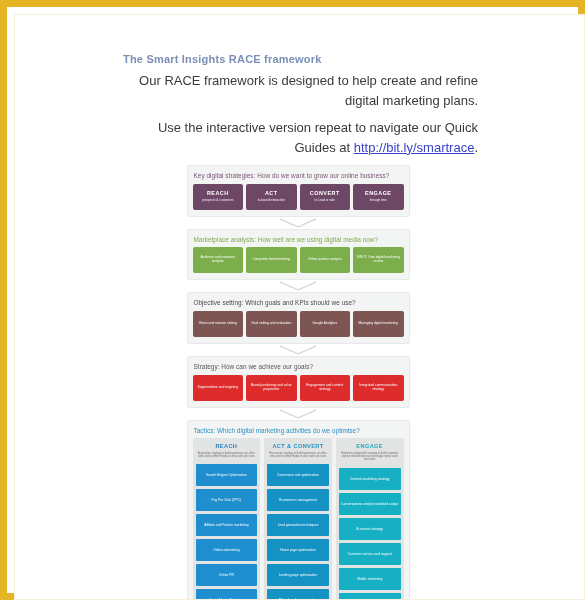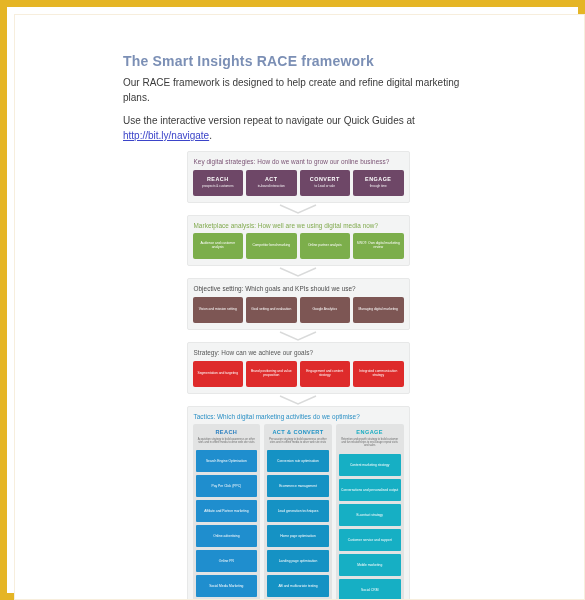--- a/index.html
+++ b/index.html
@@ -22,32 +22,33 @@
     border:1px solid #f7eedd;
     background:#ffffff;
     overflow:hidden;
   }
   .content{
     position:absolute;left:103px;top:38px;width:360px;
   }
   
   .doc-title{
     color:#7b8fb5;
-    font-size:14px;
+    font-size:11px;
     font-weight:bold;
     letter-spacing:.2px;
     margin:0 0 6px 0;
     padding-left:5px;
   }
   .doc-para{
     color:#3a3a3a;
-    font-size:10px;
+    font-size:13px;
     line-height:1.5;
     margin:0 0 8px 0;
     padding-left:5px;
+    text-align:right;
   }
   .doc-link{color:#3b44c9;text-decoration:underline;}
   
   .stage{
     position:relative;
     background:#f3f4f4;
     border:1px solid #e7e8e8;
     border-radius:2px;
     width:223px;
     margin:0 auto 1px auto;
@@ -150,21 +151,21 @@
 <body>
 
 <div class="page-frame">
   <div class="page-inner">
 
     <div class="content">
 
       <div class="doc-title">The Smart Insights RACE framework</div>
       <div class="doc-para">Our RACE framework is designed to help create and refine digital marketing plans.</div>
       <div class="doc-para">
-        <span>Use the interactive version repeat to navigate our Quick Guides at </span><a class="doc-link" href="#">http://bit.ly/navigate</a><span>.</span>
+        <span>Use the interactive version repeat to navigate our Quick Guides at </span><a class="doc-link" href="#">http://bit.ly/smartrace</a><span>.</span>
       </div>
 
       <div class="stage s-purple">
         <div class="stage-title">Key digital strategies: How do we want to grow our online business?</div>
         <div class="boxrow">
           <div class="cell">
             <span class="cell-title">REACH</span>
             <span class="cell-sub">prospects &amp; customers</span>
           </div>
           <div class="cell">

